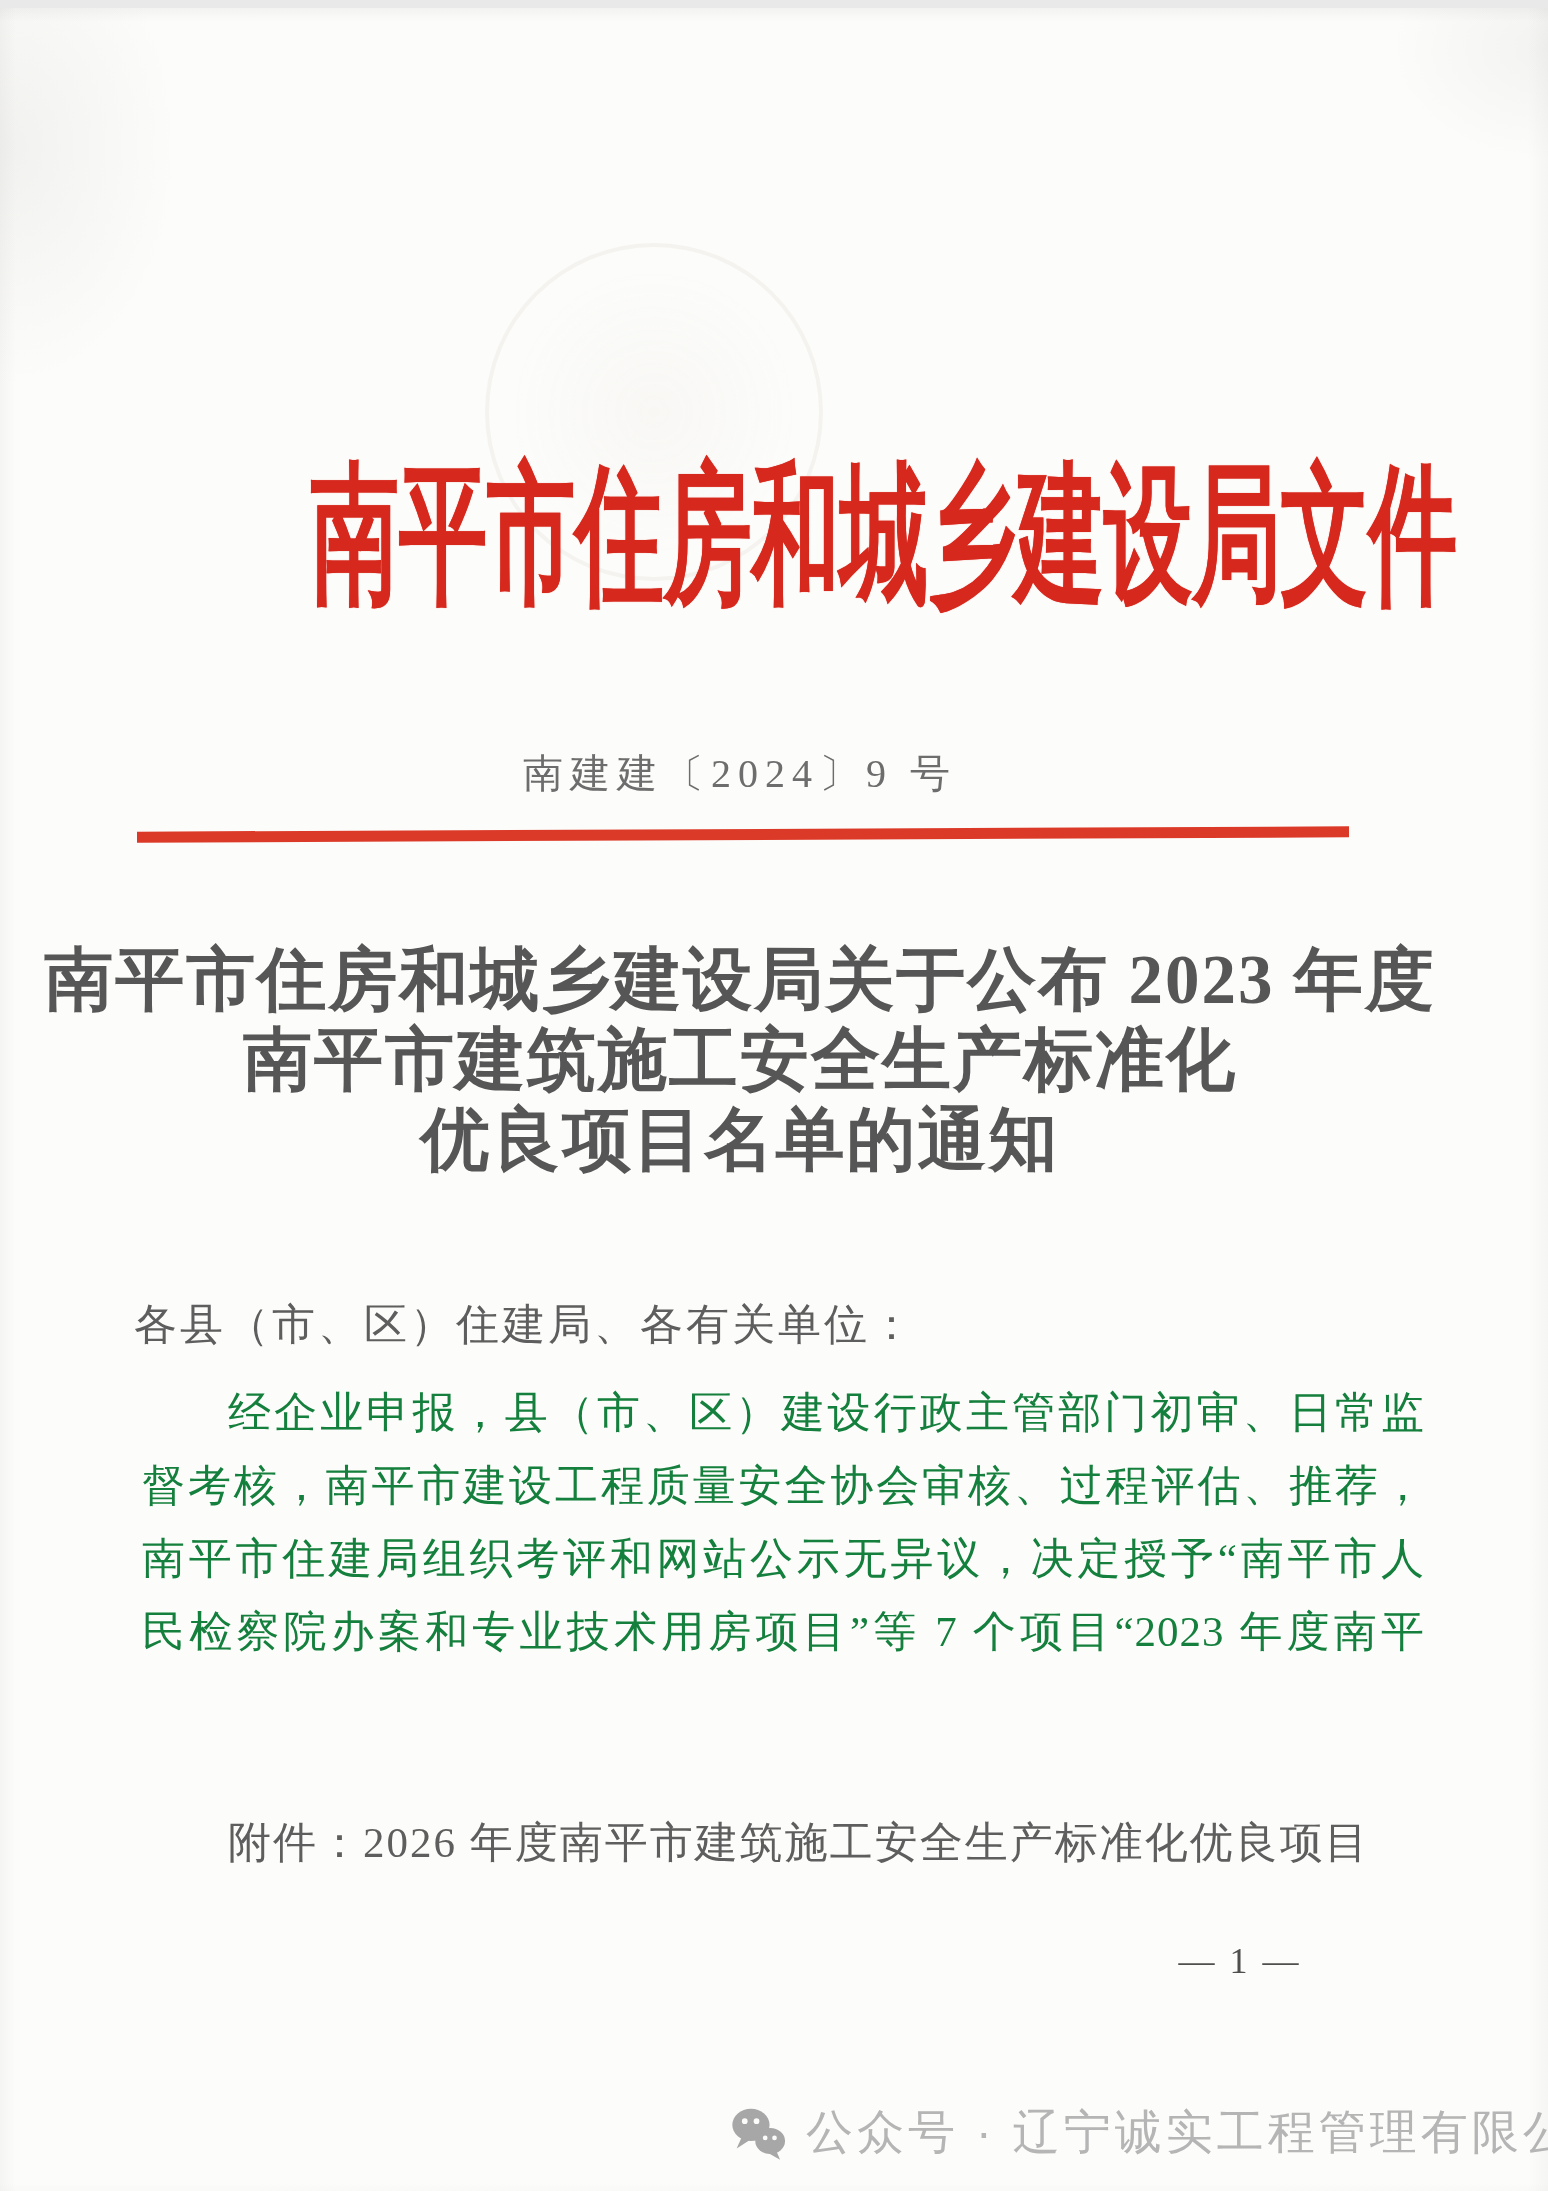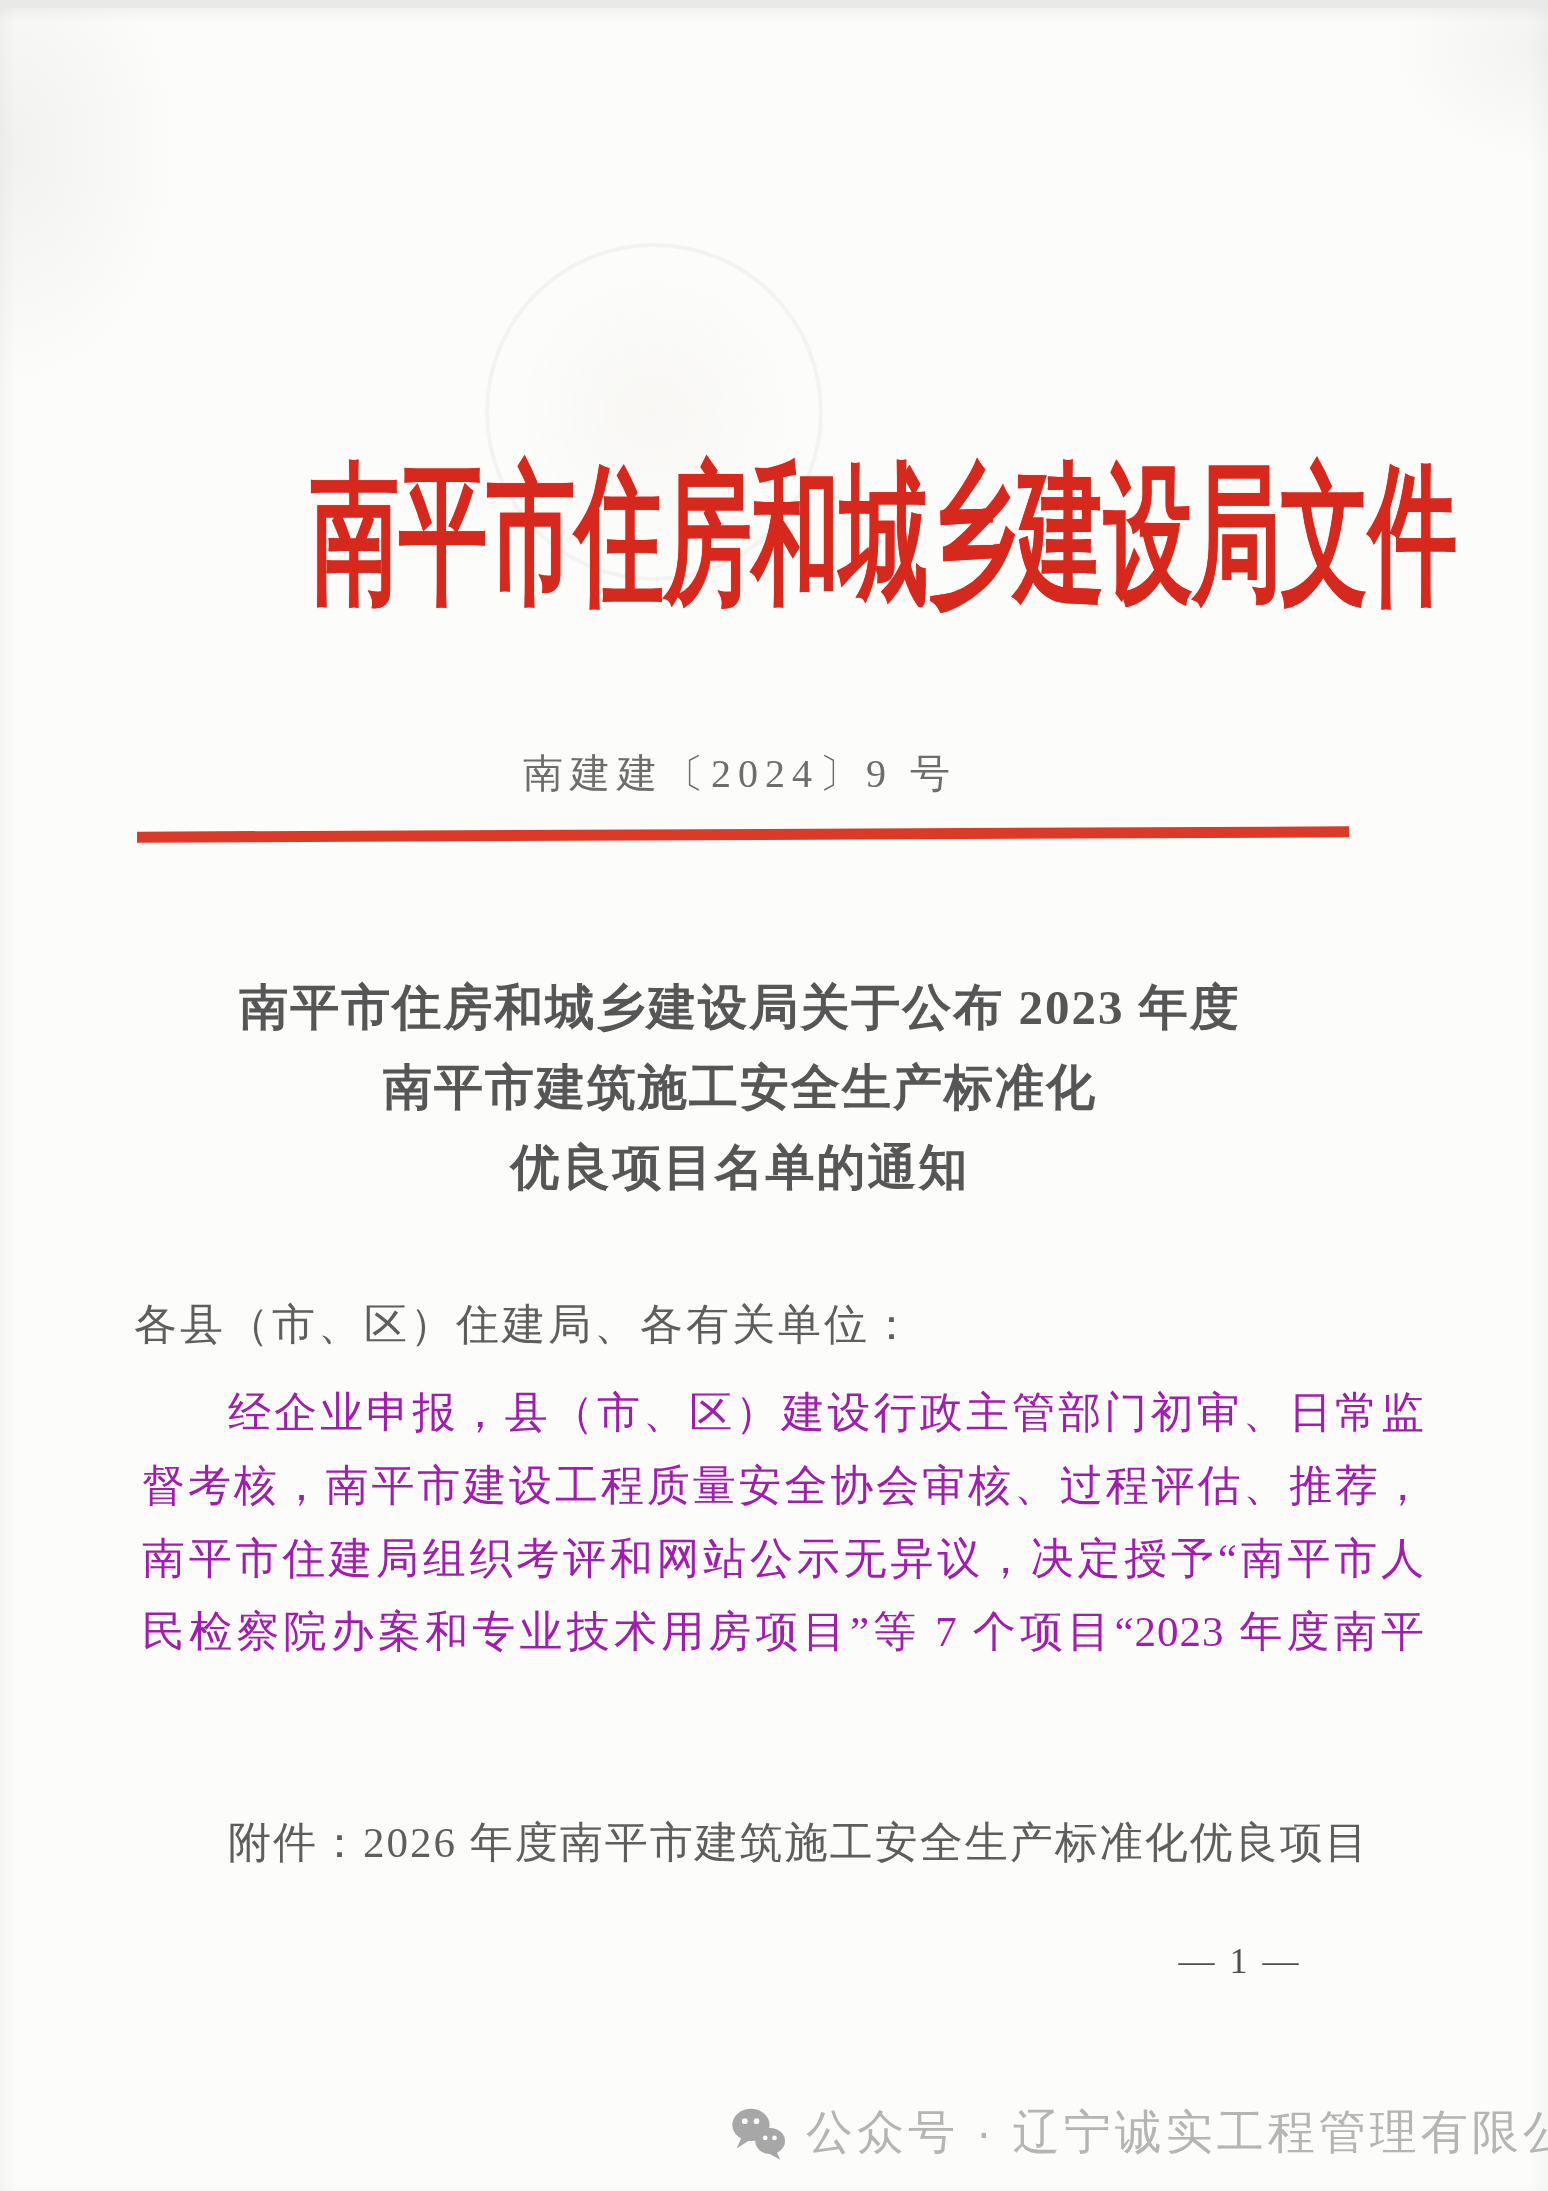--- a/index.html
+++ b/index.html
@@ -45,32 +45,32 @@
     text-align: center;
     font-size: 40px; color: #6d6d6d; letter-spacing: 7px;
   }
   .red-rule {
     position: absolute; top: 821px; left: 137px;
     width: 1212px; height: 11px;
     background: #dc3a28;
     transform: rotate(-0.25deg);
   }
   .notice-title {
-    position: absolute; top: 960px; left: 0; width: 1480px;
+    position: absolute; top: 932px; left: 0; width: 1480px;
     text-align: center;
-    font-size: 49px; line-height: 80px; font-weight: bold;
+    font-size: 69px; line-height: 80px; font-weight: bold;
     color: #565656; letter-spacing: 2px;
   }
   .salutation {
     position: absolute; top: 1288px; left: 134px;
     font-size: 43px; color: #5e5e5e; letter-spacing: 3px;
   }
   .body-para {
     position: absolute; top: 1368px; left: 142px; width: 1283px;
-    font-size: 43px; line-height: 73px; color: #a21caf;
+    font-size: 43px; line-height: 73px; color: #15803d;
   }
   .body-line { text-align: justify; text-align-last: justify; letter-spacing: 1px; }
   .body-line.first { text-indent: 86px; }
   .body-line.last { text-align-last: left; }
   .attachment {
     position: absolute; top: 1806px; left: 142px; width: 1283px;
     font-size: 43px; color: #5e5e5e; text-indent: 86px; letter-spacing: 2px;
   }
   .page-number {
     position: absolute; top: 1932px; left: 1130px; width: 220px;

